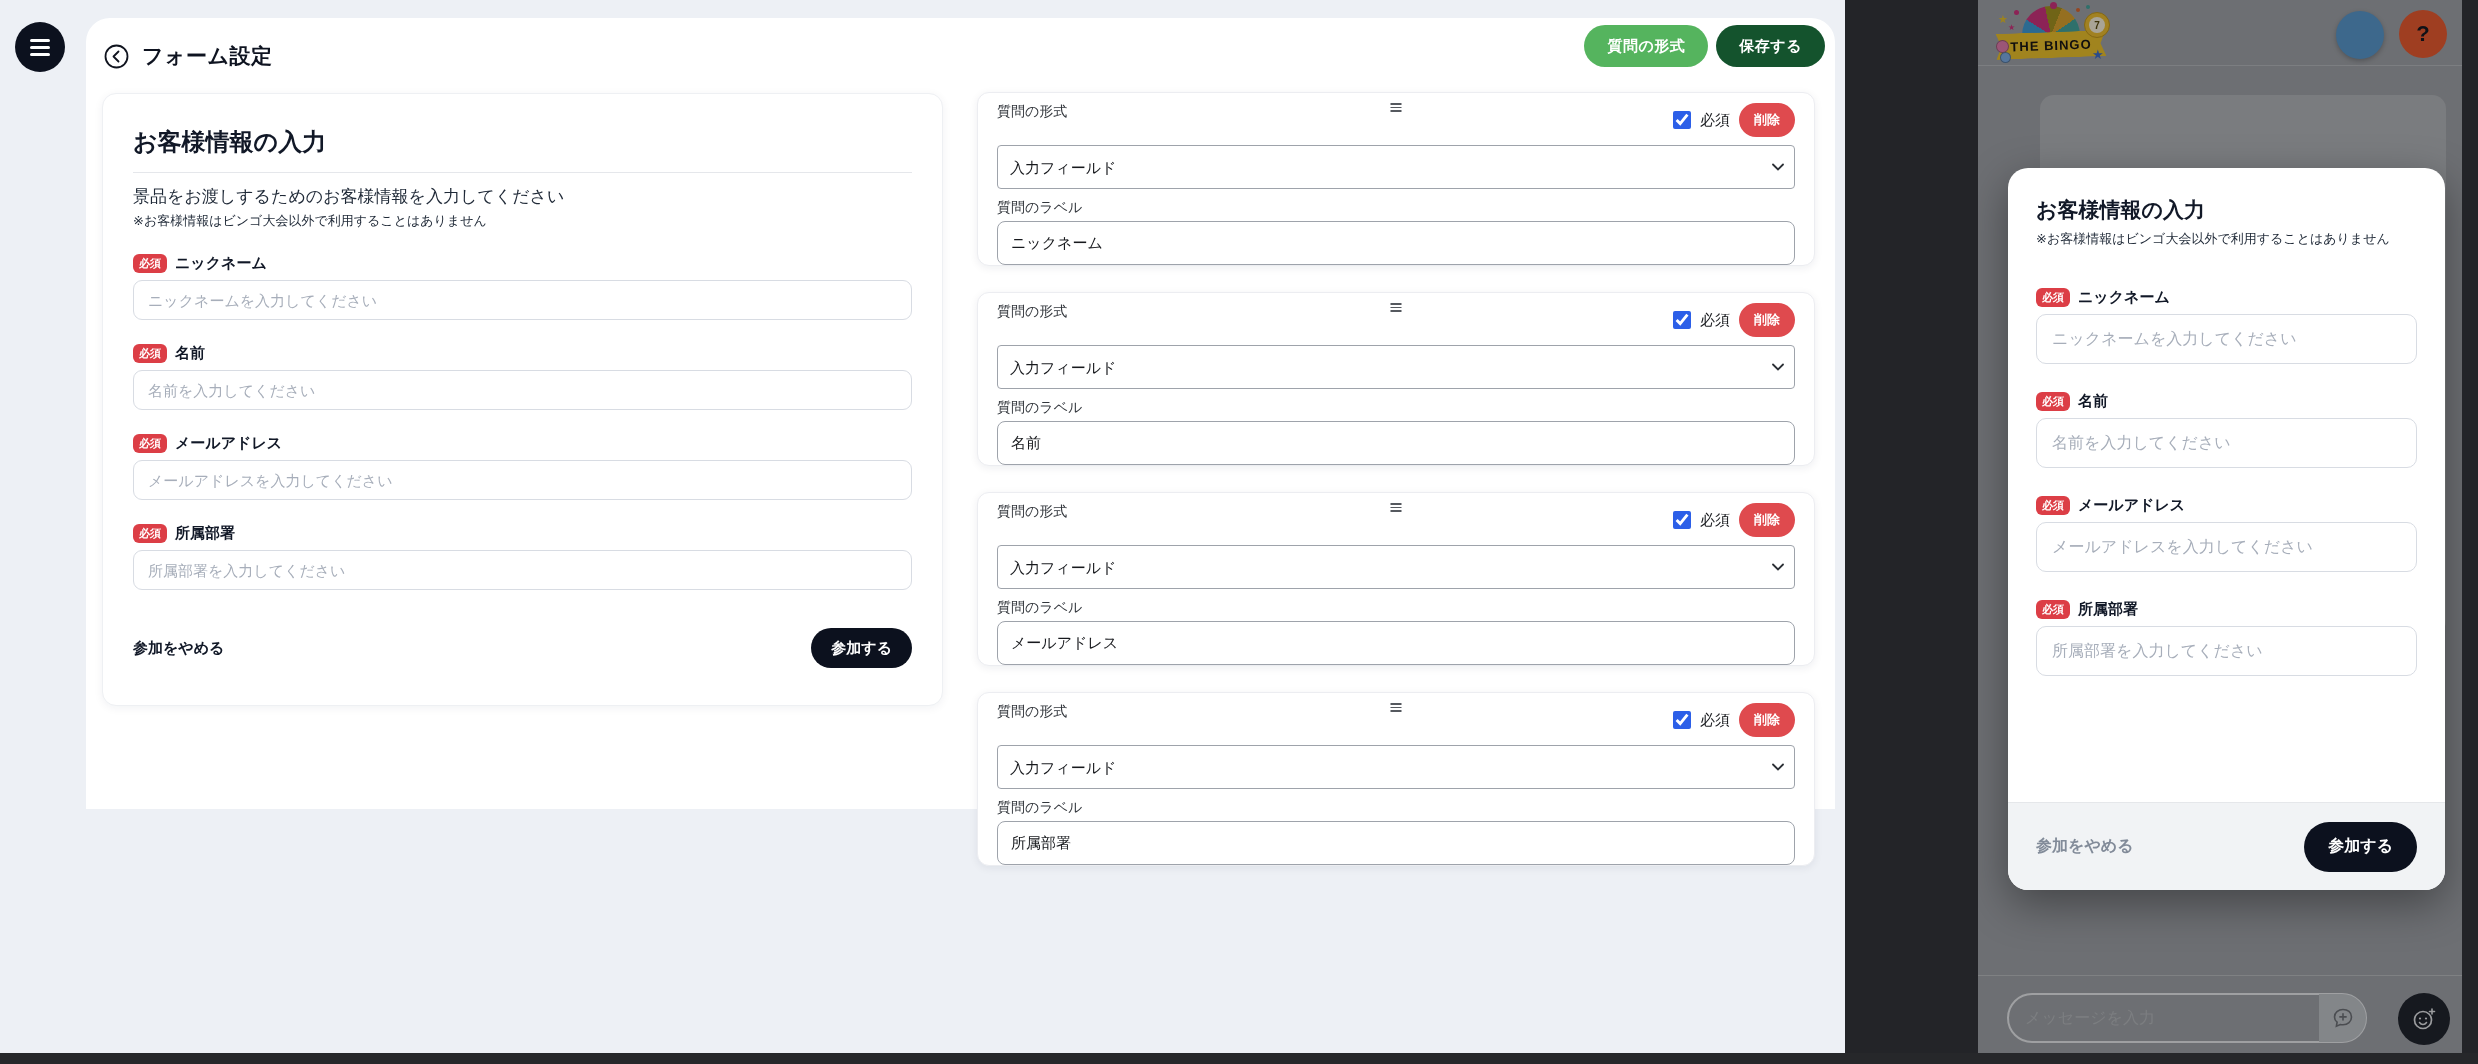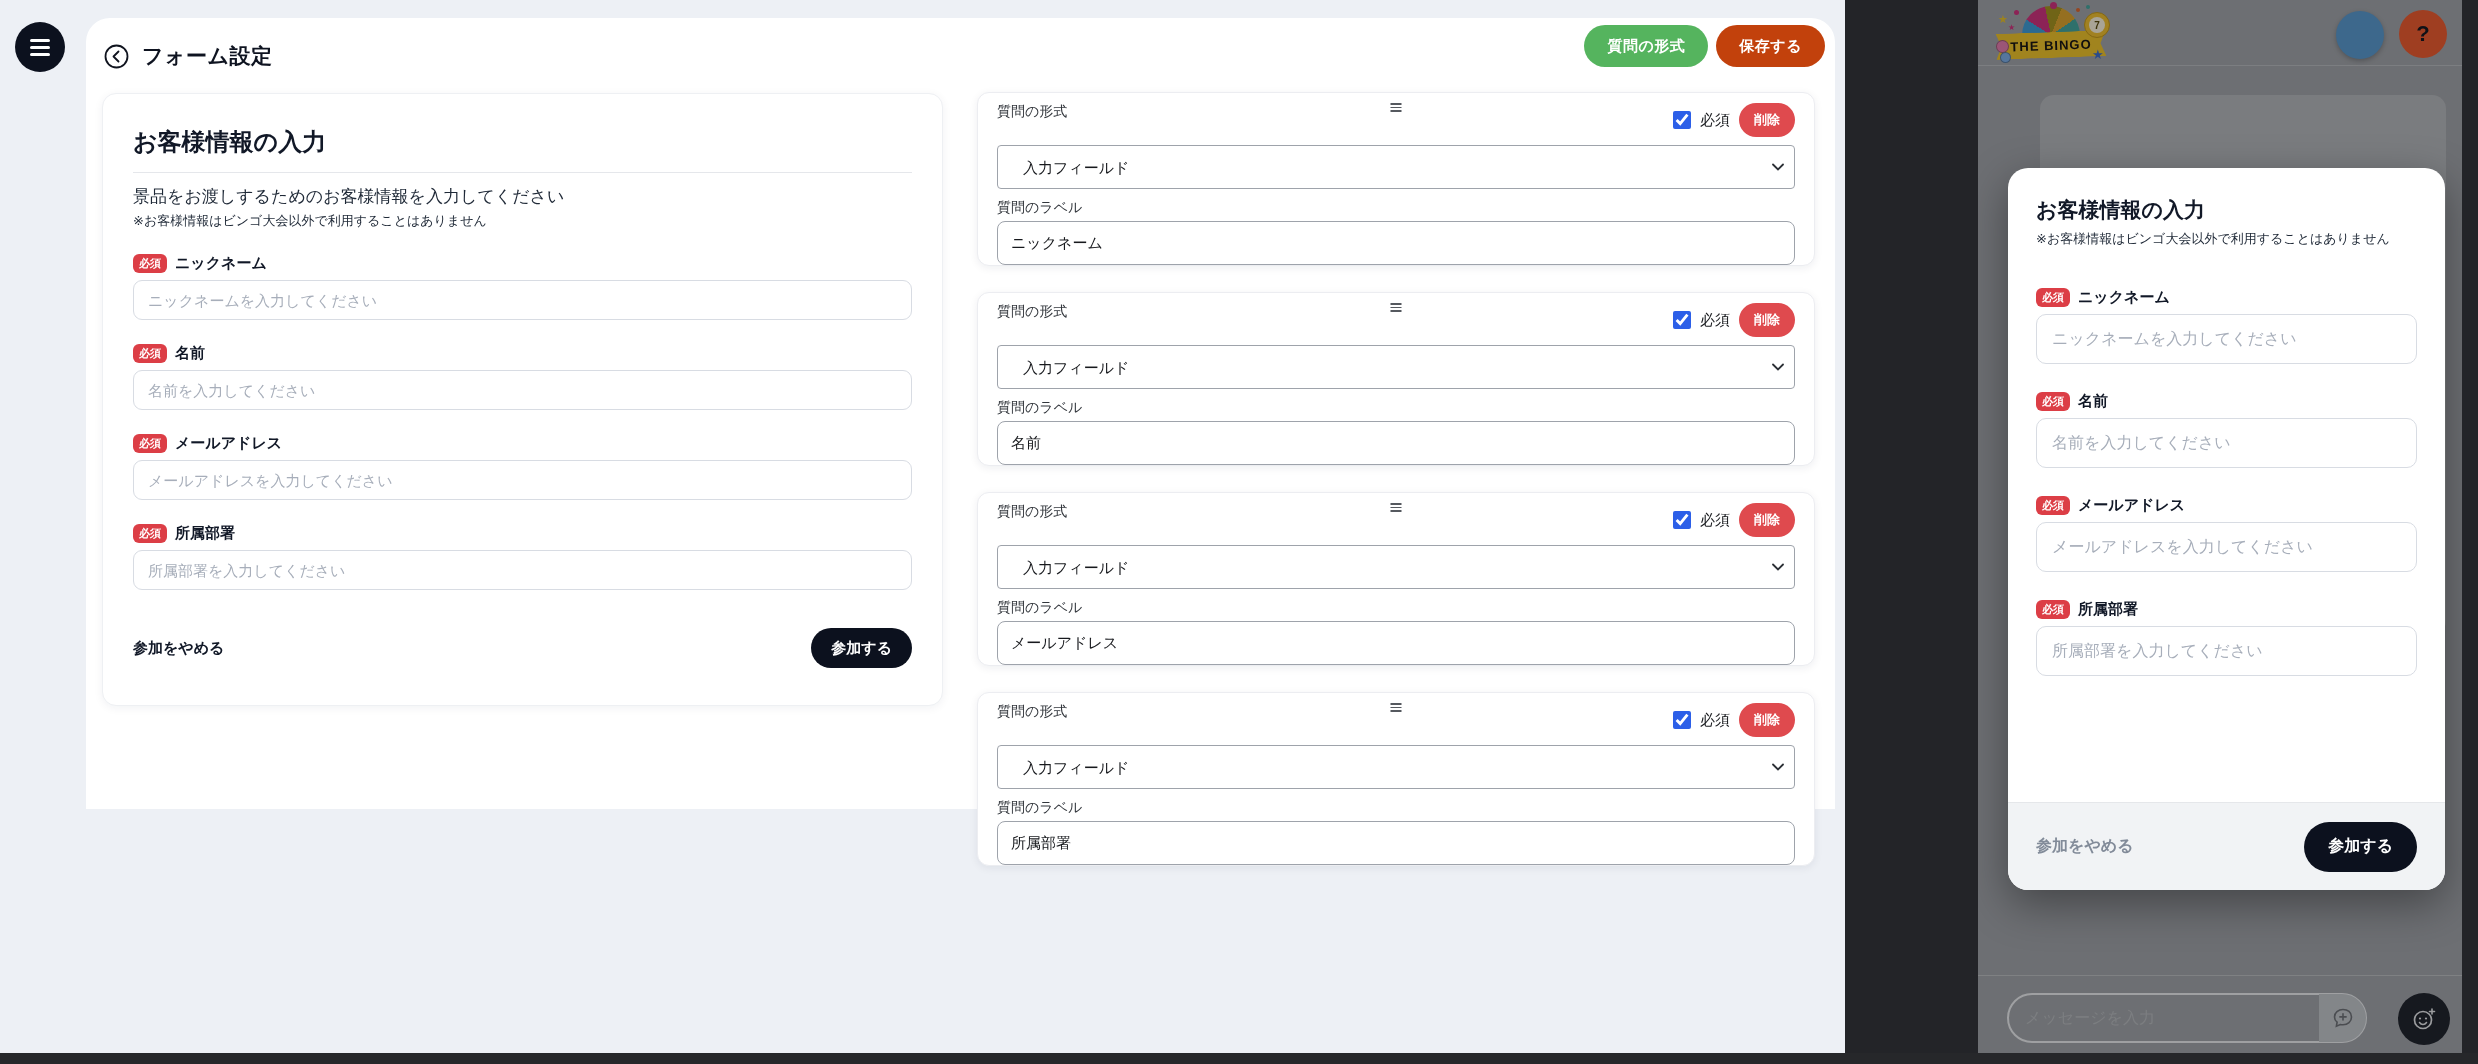--- a/index.html
+++ b/index.html
@@ -24,21 +24,21 @@
   .panel-titlerow { position:absolute; left:18px; top:24px; display:flex;
     align-items:center; gap:13px; }
   .back-icon { width:25px; height:25px; display:block; cursor:pointer; }
   .panel-title { font-size:21px; font-weight:bold; color:#0e1320; letter-spacing:.5px; }
 
   .panel-actions { position:absolute; top:7px; right:10px; display:flex; gap:8px; }
   .btn-pill { height:42px; border:none; border-radius:21px; padding:0 23px;
     font-size:15px; font-weight:bold; color:#fff; cursor:pointer;
     font-family:inherit; letter-spacing:.5px; }
   .btn-green { background:#55b45e; }
-  .btn-dark  { background:#c2410c; }
+  .btn-dark  { background:#14532d; }
 
   
   .preview-card { position:absolute; left:16px; top:75px; width:841px; height:613px;
     background:#fff; border:1px solid #eef0f3; border-radius:14px;
     box-shadow:0 2px 10px rgba(20,30,60,.06); padding:28px 30px; }
   .pc-title { font-size:24px; font-weight:bold; color:#111827; margin-top:4px; }
   .pc-divider { height:1px; background:#e5e7eb; margin:14px 0 12px; }
   .pc-desc { font-size:17px; color:#1f2937; }
   .pc-note { font-size:13px; color:#1f2937; margin-top:4px; }
   .field-group { margin-top:24px; }
@@ -70,21 +70,21 @@
     height:36px; }
   .q-small-label { font-size:14px; color:#32363c; }
   .q-controls { display:flex; align-items:center; gap:9px; }
   .q-check { width:18px; height:18px; accent-color:#2c5fe8; cursor:pointer; }
   .q-req-label { font-size:15px; color:#17191d; }
   .del-btn { border:none; background:#df4a4e; color:#fff; font-size:13px;
     font-weight:bold; border-radius:17px; height:34px; padding:8px 15px;
     cursor:pointer; font-family:inherit; }
   .q-select-wrap { position:relative; margin-top:6px; }
   .q-select { width:100%; height:44px; appearance:none; -webkit-appearance:none;
-    border:1px solid #9ea3ab; border-radius:4px; background:#fff; padding:0 25px;
+    border:1px solid #9ea3ab; border-radius:4px; background:#fff; padding:0 12px;
     font-size:15px; color:#17191d; font-family:inherit; cursor:pointer; outline:none; }
   .sel-chevron { position:absolute; right:11px; top:50%; transform:translateY(-50%);
     pointer-events:none; display:block; }
   .q-label2 { margin-top:10px; }
   .q-input { display:block; width:100%; height:44px; margin-top:4px;
     border:1px solid #9ea3ab; border-radius:8px; padding:0 13px; font-size:15px;
     color:#17191d; background:#fff; font-family:inherit; outline:none; }
 
   
   .app-region { position:absolute; left:1978px; top:0; width:484px; height:1053px;

